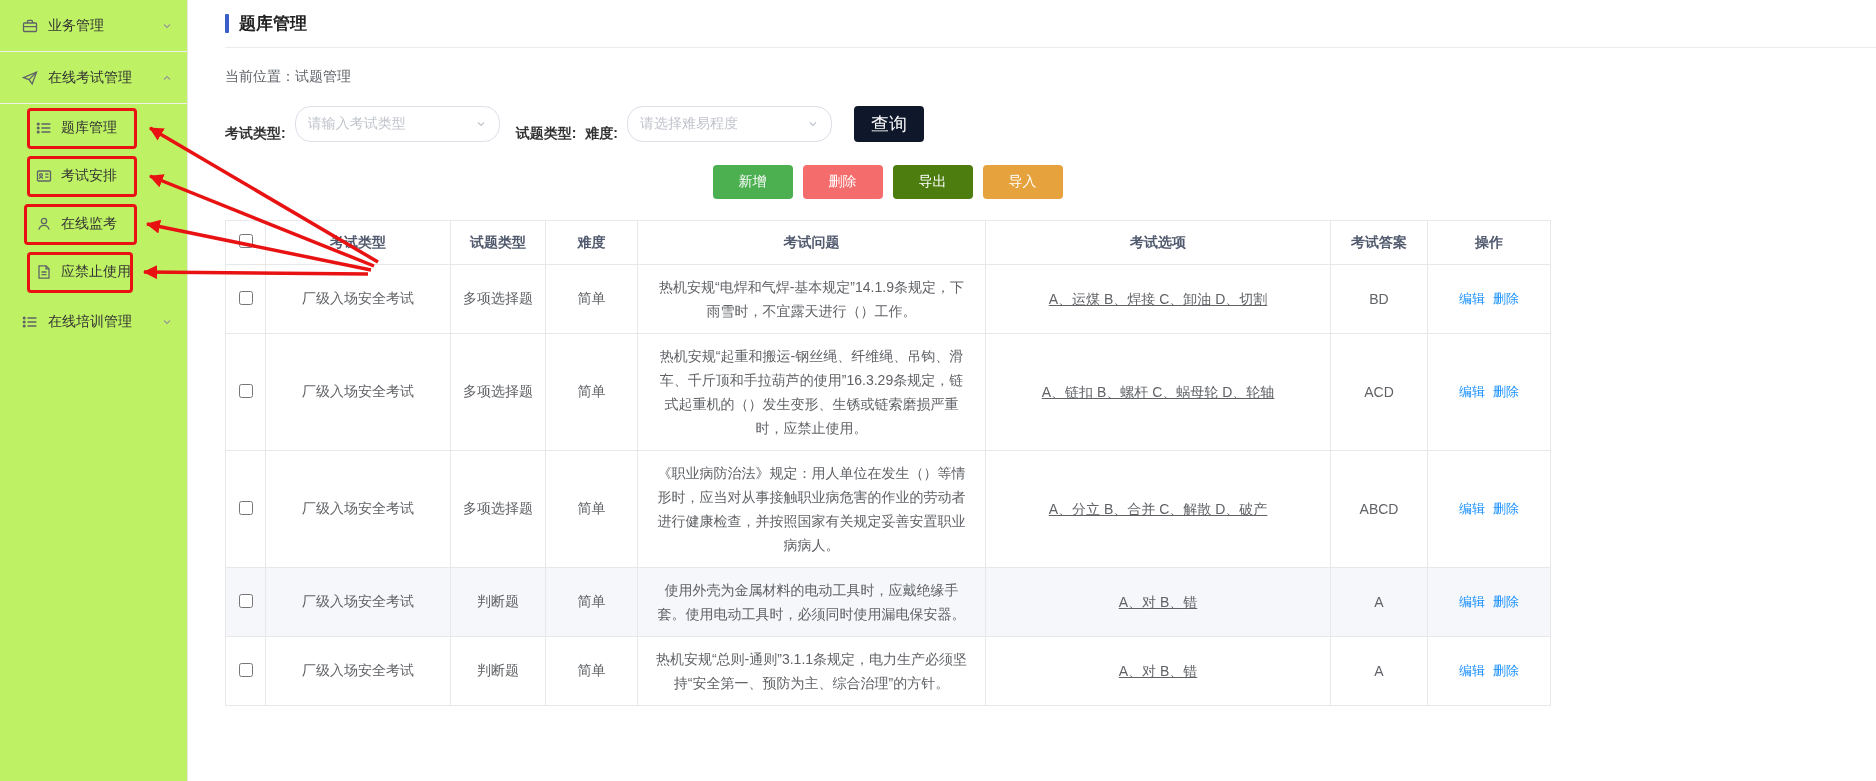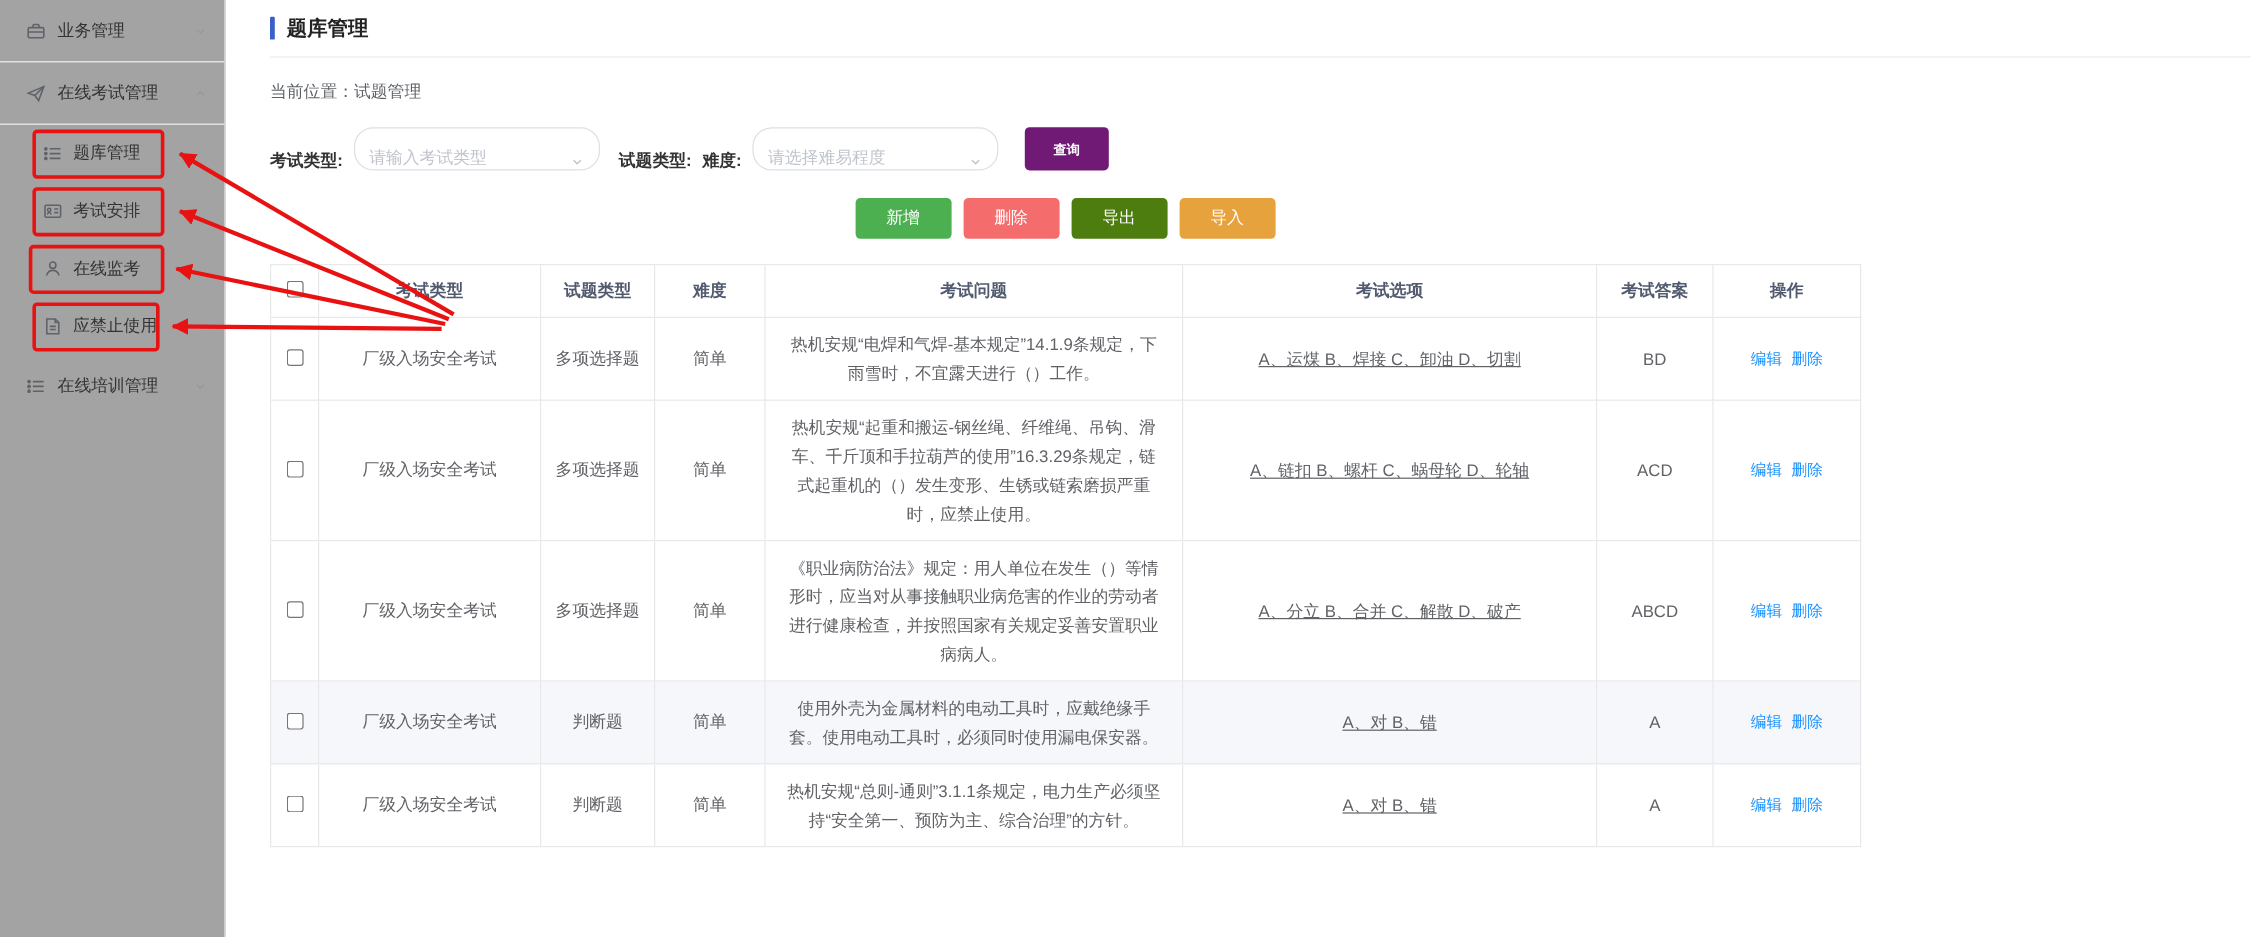--- a/index.html
+++ b/index.html
@@ -1,21 +1,21 @@
 <!DOCTYPE html>
 <html><head>
 <meta charset="utf-8">
 <style>
   * { margin:0; padding:0; box-sizing:border-box; }
   html,body { width:1876px; height:781px; background:#fff; overflow:hidden;
     font-family:"Liberation Sans","DejaVu Sans",sans-serif; }
   .app { display:flex; width:1876px; height:781px; position:relative; }
 
   
-  .sidebar { width:188px; flex-shrink:0; border-right:1px solid #e6e6e6; background:#a3a3a3; }
+  .sidebar { width:188px; flex-shrink:0; border-right:1px solid #e6e6e6; background:#bef264; }
   .nav-item { height:52px; display:flex; align-items:center; padding:0 14px 0 22px;
     font-size:14px; color:#333; cursor:pointer; }
   .nav-item.bordered { border-bottom:1px solid #efefef; }
   .nav-icon { width:16px; height:16px; margin-right:10px; color:#5f6368; display:inline-flex; flex-shrink:0; }
   .nav-icon svg { width:16px; height:16px; }
   .chev { margin-left:auto; color:#999; display:inline-flex; }
   .chev svg { width:12px; height:12px; }
   .nav-sub { height:48px; display:flex; align-items:center; padding-left:36px;
     font-size:14px; color:#333; cursor:pointer; }
   .nav-sub .nav-icon { margin-right:9px; }
@@ -25,26 +25,26 @@
   .page-header { height:48px; display:flex; align-items:center; border-bottom:1px solid #ececec; }
   .title-bar { width:4px; height:19px; background:#3a5fc8; margin-right:10px; border-radius:1px; }
   .page-title { font-size:17px; font-weight:bold; color:#222; }
 
   .breadcrumb { margin-top:20px; font-size:14px; color:#5f6368; }
   .breadcrumb .current { color:#5f6368; }
 
   .filters { margin-top:19px; display:flex; align-items:center; }
   .filter-label { font-size:14px; font-weight:bold; color:#333; margin-right:9px; white-space:nowrap;margin-top:20px; }
   .select { width:205px; height:36px; border:1px solid #dcdfe6; border-radius:16px;
-    display:flex; align-items:flex-end; justify-content:space-between; padding:0 12px;
+    display:flex; align-items:center; justify-content:space-between; padding:0 12px;
     font-size:14px; color:#c0c4cc; background:#fff; cursor:pointer; margin-right:16px; }
   .select .chev { color:#c0c4cc; }
-  .btn-search { width:70px; height:36px; background:#701a75; color:#fff; border:none;
-    border-radius:4px; font-size:11px; cursor:pointer; margin-left:6px;
-    font-family:inherit;font-weight:bold; }
+  .btn-search { width:70px; height:36px; background:#0f172a; color:#fff; border:none;
+    border-radius:4px; font-size:18px; cursor:pointer; margin-left:6px;
+    font-family:inherit; }
 
   .actions { margin-top:22px; width:1325px; display:flex; justify-content:center; gap:10px; }
   .btn { width:80px; height:34px; border:none; border-radius:4px; color:#fff;
     font-size:14px; cursor:pointer; font-family:inherit; }
   .btn-add { background:#4caf50; }
   .btn-del { background:#f56c6c; }
   .btn-export { background:#4d7c0f; }
   .btn-import { background:#e6a23c; }
 
   

